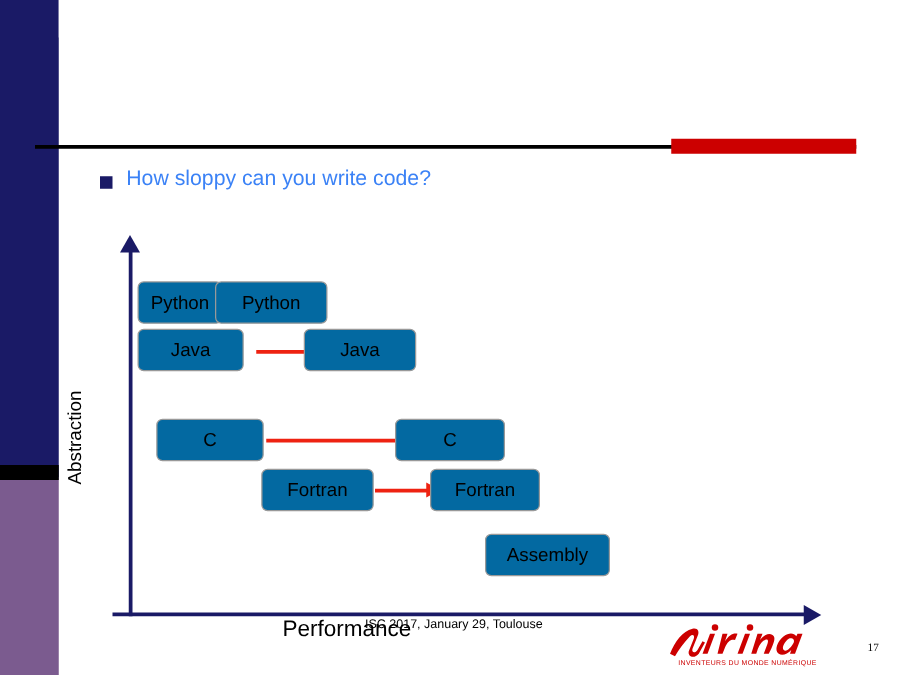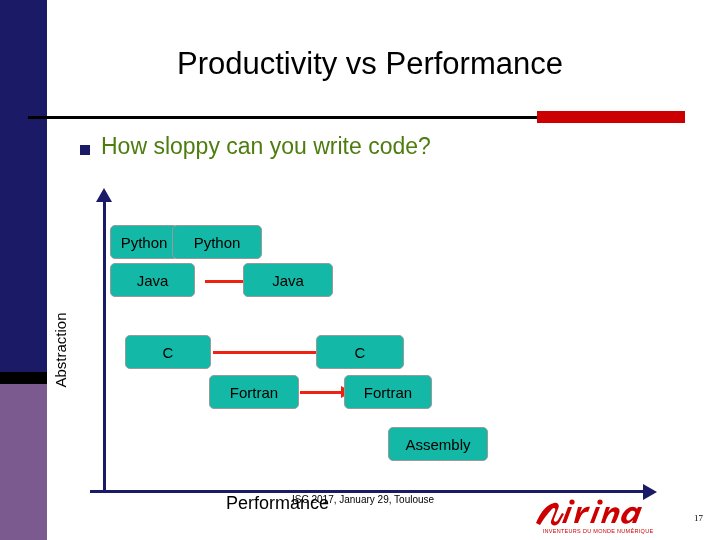--- a/index.html
+++ b/index.html
@@ -96,22 +96,22 @@
     align-items: center;
   }
   .bullet-marker {
     width: 10px;
     height: 10px;
     background: #1a1a66;
     margin-right: 11px;
     margin-top: 6px;
   }
   .bullet-text {
-    font-size: 23px;
-    color: #4d7c0f;
+    font-size: 17px;
+    color: #3b82f6;
     white-space: nowrap;
   }
 
   
   .axis-v {
     position: absolute;
     left: 103px;
     top: 200px;
     width: 3px;
     height: 293px;
@@ -161,21 +161,21 @@
     width: 88px;
     font-size: 18px;
     color: #000000;
     line-height: 22px;
     text-align: left;
   }
 
   
   .box {
     position: absolute;
-    background: #14b8a6;
+    background: #0369a1;
     border: 1px solid #999999;
     border-radius: 5px;
     font-size: 15px;
     color: #000000;
     display: flex;
     align-items: center;
     justify-content: center;
     box-sizing: border-box;
   }
 
@@ -238,21 +238,20 @@
 <body>
 
 <div class="slide">
 
   <div class="left-band-purple"></div>
   <div class="left-band-dark"></div>
   <div class="left-band-purple2"></div>
   <div class="left-black-bar"></div>
   <div class="top-white"></div>
 
-  <div class="slide-title">Productivity vs Performance</div>
   <div class="title-rule"></div>
   <div class="title-rule-red"></div>
 
   <div class="bullet-row">
     <div class="bullet-marker"></div>
     <div class="bullet-text">How sloppy can you write code?</div>
   </div>
 
   <div class="axis-v"></div>
   <div class="axis-v-head"></div>

